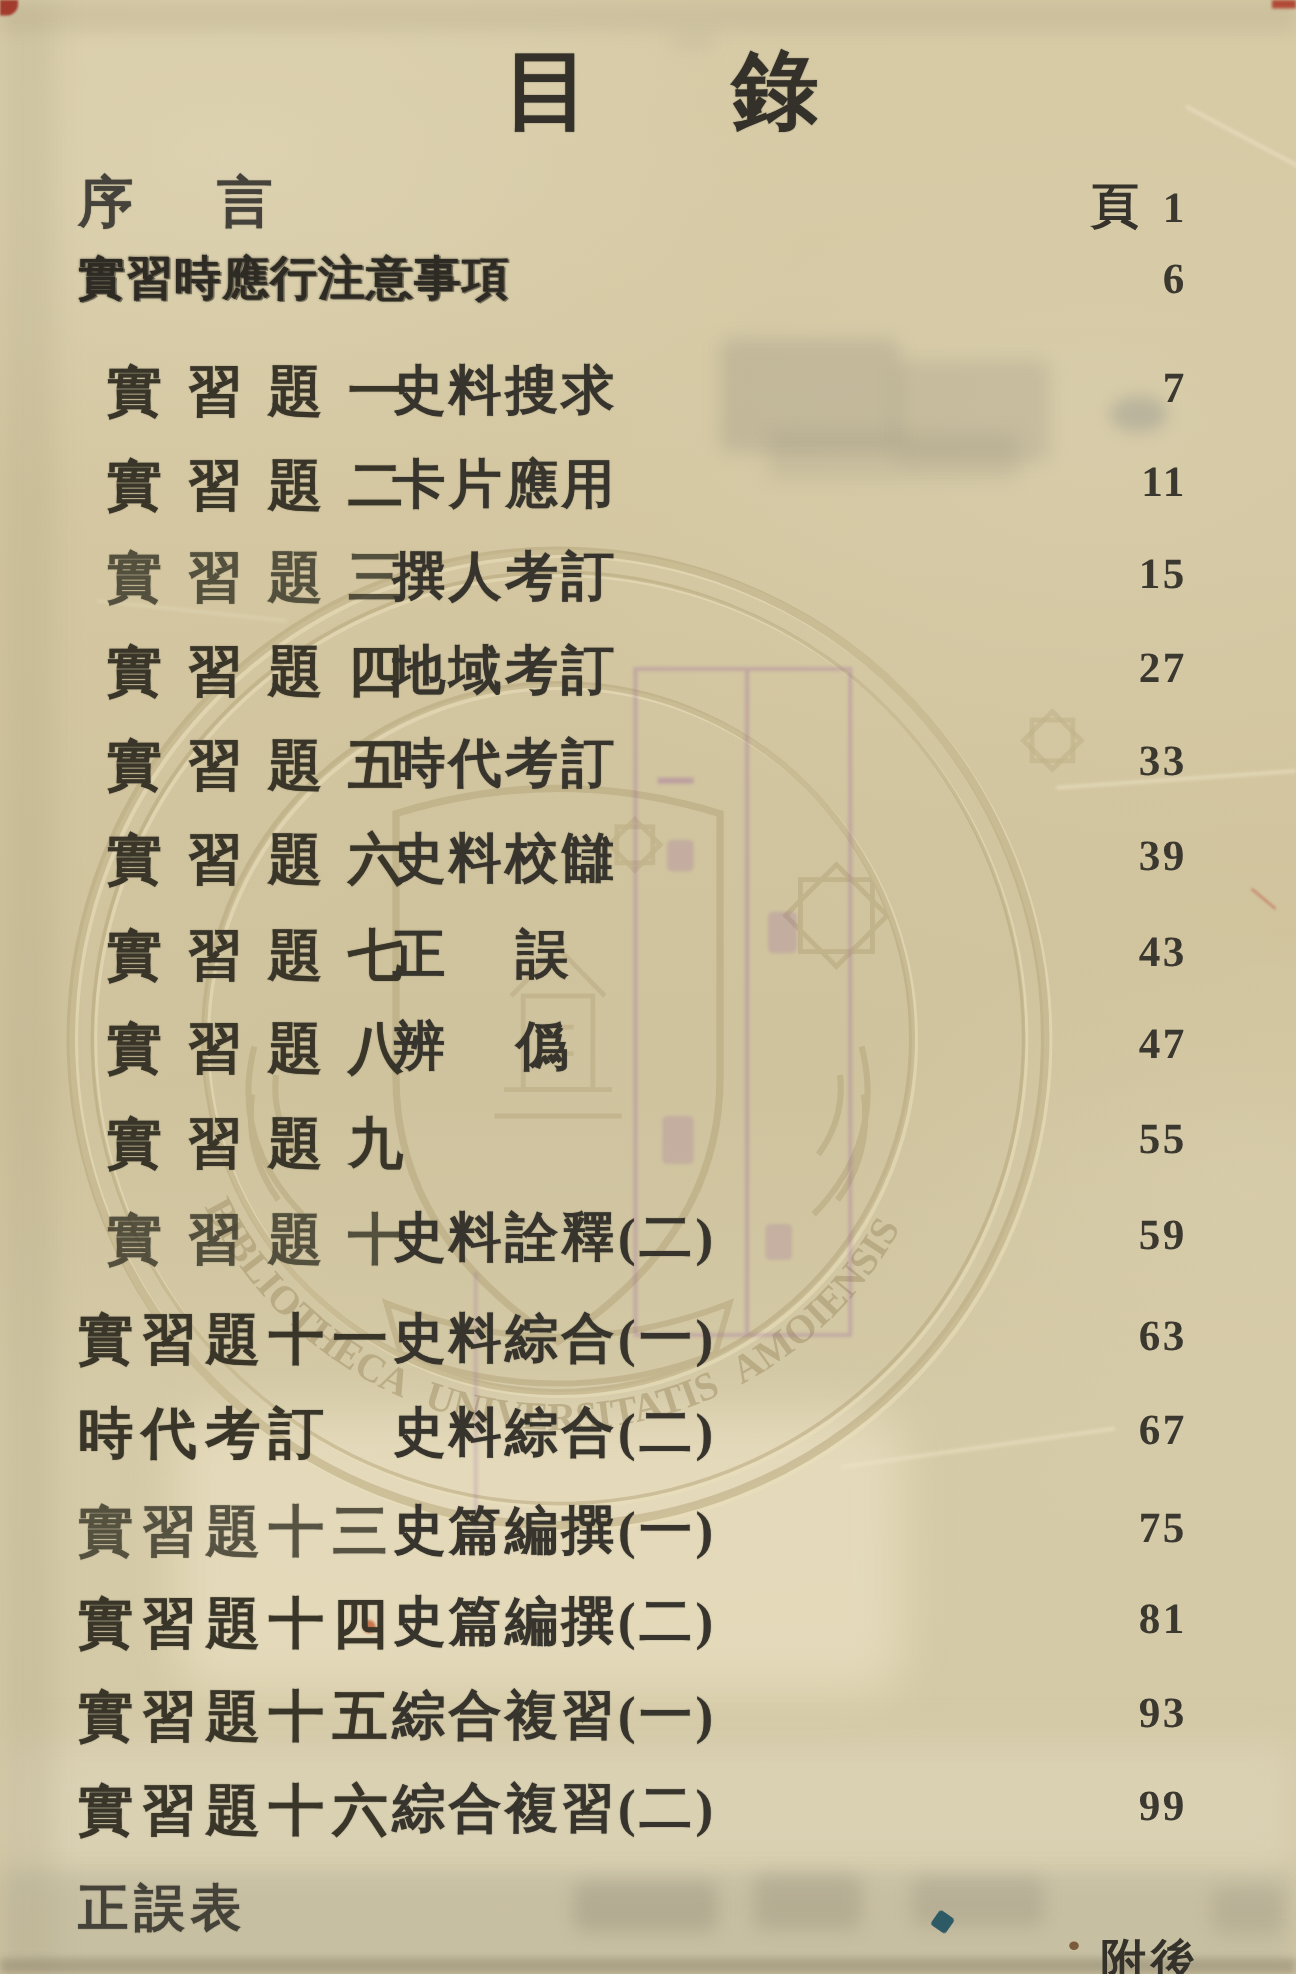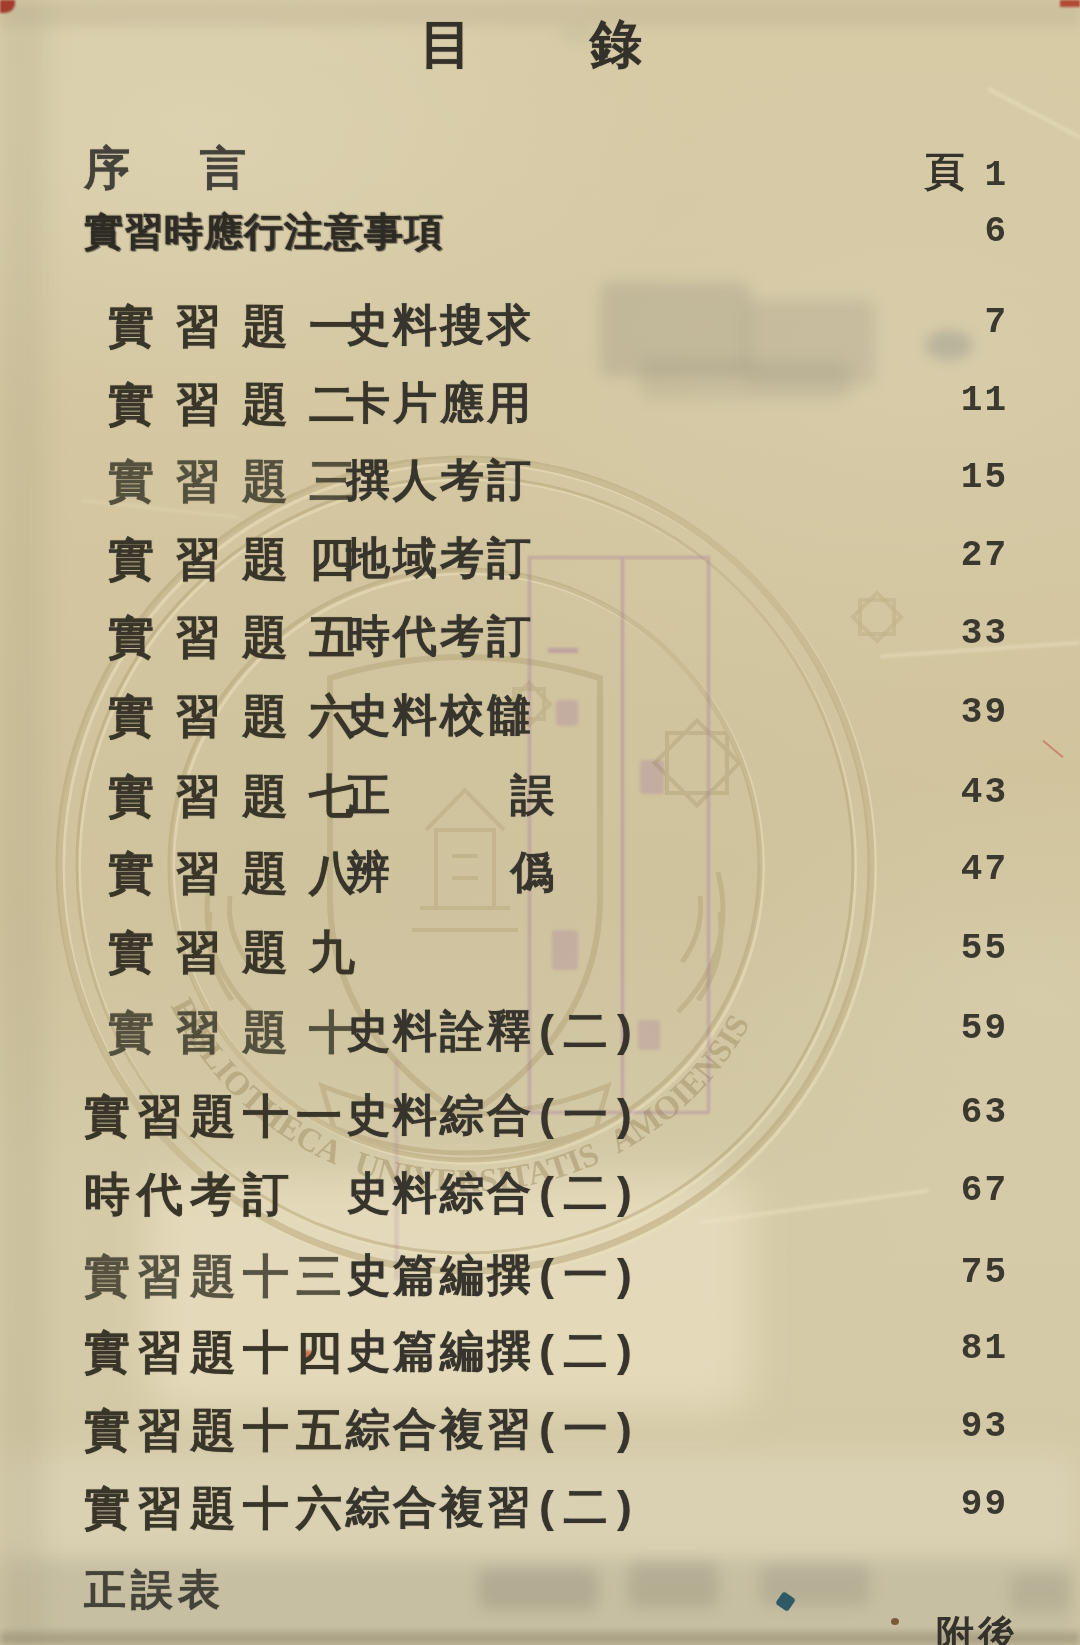--- a/index.html
+++ b/index.html
@@ -54,25 +54,25 @@
   .stamp-line{position:absolute;left:90px;top:0;width:3px;height:552px;background:rgba(152,92,162,.32);}
   .pstroke{position:absolute;background:rgba(152,92,162,.35);filter:blur(1.5px);pointer-events:none;}
   .p1{left:548px;top:648px;width:30px;height:5px;}
   .p2{left:556px;top:700px;width:22px;height:26px;border-radius:4px;background:rgba(152,92,162,.22);}
   .p3{left:640px;top:760px;width:24px;height:34px;border-radius:4px;background:rgba(152,92,162,.22);}
   .p4{left:552px;top:930px;width:26px;height:40px;border-radius:4px;background:rgba(152,92,162,.2);}
   .p5{left:638px;top:1020px;width:22px;height:30px;border-radius:4px;background:rgba(152,92,162,.2);}
   .p6{left:395px;top:1060px;width:3px;height:220px;background:rgba(152,92,162,.22);}
   
   .page-title{
-    position:absolute;left:420px;top:10px;font-size:52px;font-weight:700;
+    position:absolute;left:420px;top:28px;font-size:72px;font-weight:700;
     letter-spacing:118px;white-space:nowrap;color:#33312a;
     text-shadow:0 0 1px rgba(40,38,30,.7);
   }
-  .row{position:absolute;left:84px;width:924px;height:60px;font-family:Liberation Mono, monospace;}
+  .row{position:absolute;left:65px;width:924px;height:60px;}
   .lab{position:absolute;left:0;top:0;font-size:46px;font-weight:700;color:#393629;
        white-space:nowrap;text-shadow:0 0 1px rgba(45,42,35,.65);}
   .l4{letter-spacing:21px;margin-left:24px;}
   .l5{letter-spacing:7px;}
   .lx{letter-spacing:70px;color:#44423a;font-weight:600;}
   .lh{font-size:39px;letter-spacing:1px;font-weight:900;color:#2d2b24;
       text-shadow:0 0 2px rgba(40,38,30,.85),1.5px .5px 0 rgba(40,38,30,.5);filter:blur(.3px);}
   .lz{font-size:42px;letter-spacing:5px;font-weight:600;color:#45423a;}
   .ttl{position:absolute;left:262px;top:0;font-size:44px;font-weight:700;color:#36342c;
        white-space:pre;letter-spacing:3px;text-shadow:0 0 1px rgba(45,42,35,.6);}

